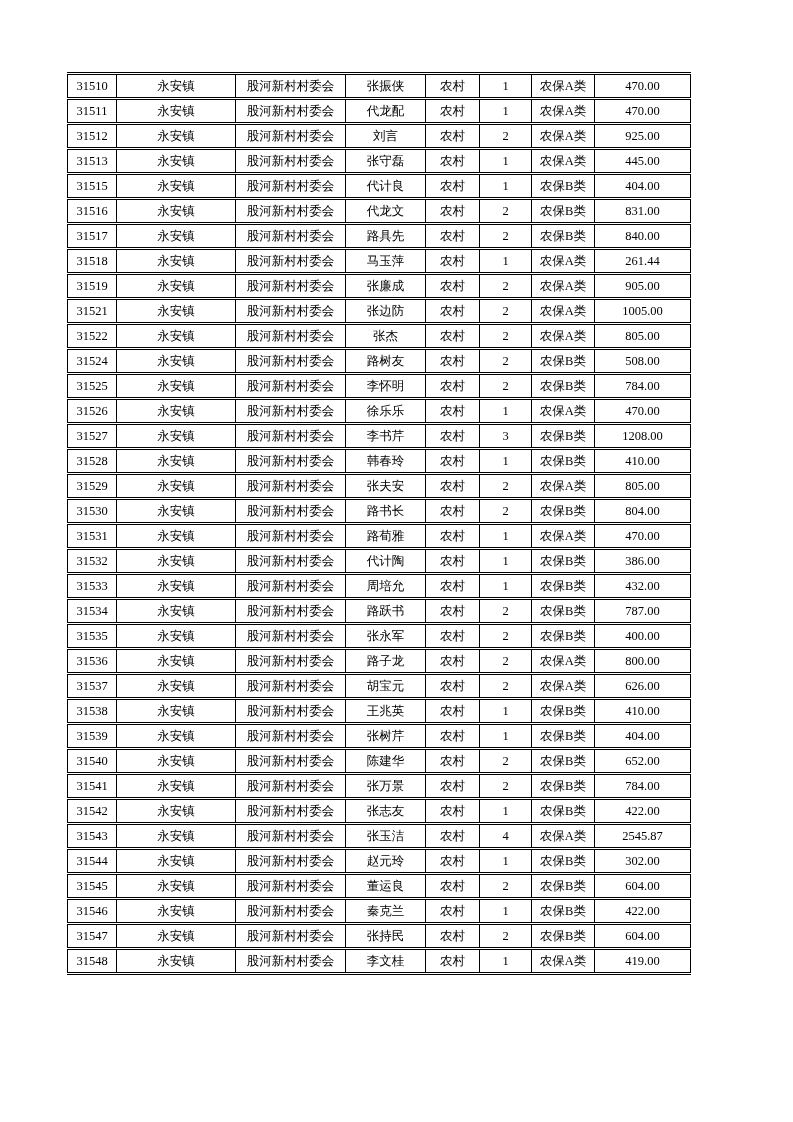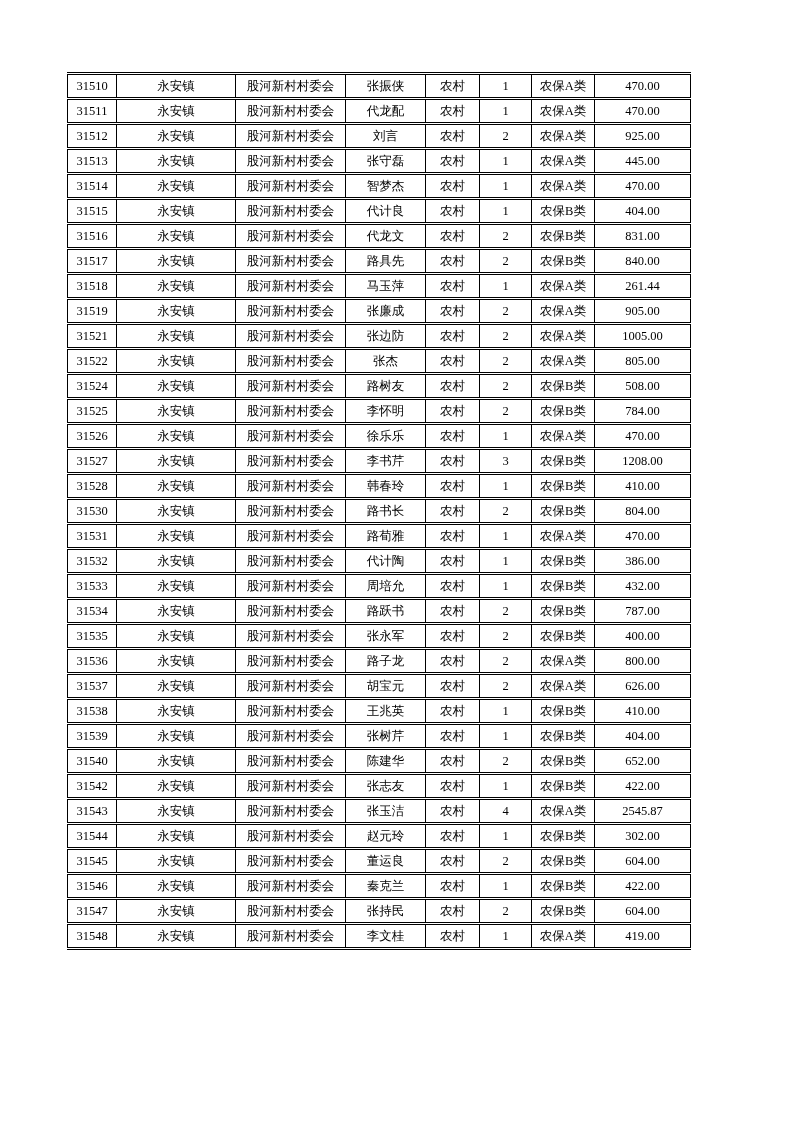--- a/index.html
+++ b/index.html
@@ -97,258 +97,268 @@
           <td>31513</td>
           <td>永安镇</td>
           <td>股河新村村委会</td>
           <td>张守磊</td>
           <td>农村</td>
           <td>1</td>
           <td>农保A类</td>
           <td>445.00</td>
         </tr>
         <tr>
-          <td>31514</td>
-          <td>永安镇</td>
-          <td>股河新村村委会</td>
-          <td>智梦杰</td>
+          <td>31515</td>
+          <td>永安镇</td>
+          <td>股河新村村委会</td>
+          <td>代计良</td>
+          <td>农村</td>
+          <td>1</td>
+          <td>农保B类</td>
+          <td>404.00</td>
+        </tr>
+        <tr>
+          <td>31516</td>
+          <td>永安镇</td>
+          <td>股河新村村委会</td>
+          <td>代龙文</td>
+          <td>农村</td>
+          <td>2</td>
+          <td>农保B类</td>
+          <td>831.00</td>
+        </tr>
+        <tr>
+          <td>31517</td>
+          <td>永安镇</td>
+          <td>股河新村村委会</td>
+          <td>路具先</td>
+          <td>农村</td>
+          <td>2</td>
+          <td>农保B类</td>
+          <td>840.00</td>
+        </tr>
+        <tr>
+          <td>31518</td>
+          <td>永安镇</td>
+          <td>股河新村村委会</td>
+          <td>马玉萍</td>
+          <td>农村</td>
+          <td>1</td>
+          <td>农保A类</td>
+          <td>261.44</td>
+        </tr>
+        <tr>
+          <td>31519</td>
+          <td>永安镇</td>
+          <td>股河新村村委会</td>
+          <td>张廉成</td>
+          <td>农村</td>
+          <td>2</td>
+          <td>农保A类</td>
+          <td>905.00</td>
+        </tr>
+        <tr>
+          <td>31521</td>
+          <td>永安镇</td>
+          <td>股河新村村委会</td>
+          <td>张边防</td>
+          <td>农村</td>
+          <td>2</td>
+          <td>农保A类</td>
+          <td>1005.00</td>
+        </tr>
+        <tr>
+          <td>31522</td>
+          <td>永安镇</td>
+          <td>股河新村村委会</td>
+          <td>张杰</td>
+          <td>农村</td>
+          <td>2</td>
+          <td>农保A类</td>
+          <td>805.00</td>
+        </tr>
+        <tr>
+          <td>31524</td>
+          <td>永安镇</td>
+          <td>股河新村村委会</td>
+          <td>路树友</td>
+          <td>农村</td>
+          <td>2</td>
+          <td>农保B类</td>
+          <td>508.00</td>
+        </tr>
+        <tr>
+          <td>31525</td>
+          <td>永安镇</td>
+          <td>股河新村村委会</td>
+          <td>李怀明</td>
+          <td>农村</td>
+          <td>2</td>
+          <td>农保B类</td>
+          <td>784.00</td>
+        </tr>
+        <tr>
+          <td>31526</td>
+          <td>永安镇</td>
+          <td>股河新村村委会</td>
+          <td>徐乐乐</td>
           <td>农村</td>
           <td>1</td>
           <td>农保A类</td>
           <td>470.00</td>
         </tr>
         <tr>
-          <td>31515</td>
-          <td>永安镇</td>
-          <td>股河新村村委会</td>
-          <td>代计良</td>
+          <td>31527</td>
+          <td>永安镇</td>
+          <td>股河新村村委会</td>
+          <td>李书芹</td>
+          <td>农村</td>
+          <td>3</td>
+          <td>农保B类</td>
+          <td>1208.00</td>
+        </tr>
+        <tr>
+          <td>31528</td>
+          <td>永安镇</td>
+          <td>股河新村村委会</td>
+          <td>韩春玲</td>
+          <td>农村</td>
+          <td>1</td>
+          <td>农保B类</td>
+          <td>410.00</td>
+        </tr>
+        <tr>
+          <td>31529</td>
+          <td>永安镇</td>
+          <td>股河新村村委会</td>
+          <td>张夫安</td>
+          <td>农村</td>
+          <td>2</td>
+          <td>农保A类</td>
+          <td>805.00</td>
+        </tr>
+        <tr>
+          <td>31530</td>
+          <td>永安镇</td>
+          <td>股河新村村委会</td>
+          <td>路书长</td>
+          <td>农村</td>
+          <td>2</td>
+          <td>农保B类</td>
+          <td>804.00</td>
+        </tr>
+        <tr>
+          <td>31531</td>
+          <td>永安镇</td>
+          <td>股河新村村委会</td>
+          <td>路荀雅</td>
+          <td>农村</td>
+          <td>1</td>
+          <td>农保A类</td>
+          <td>470.00</td>
+        </tr>
+        <tr>
+          <td>31532</td>
+          <td>永安镇</td>
+          <td>股河新村村委会</td>
+          <td>代计陶</td>
+          <td>农村</td>
+          <td>1</td>
+          <td>农保B类</td>
+          <td>386.00</td>
+        </tr>
+        <tr>
+          <td>31533</td>
+          <td>永安镇</td>
+          <td>股河新村村委会</td>
+          <td>周培允</td>
+          <td>农村</td>
+          <td>1</td>
+          <td>农保B类</td>
+          <td>432.00</td>
+        </tr>
+        <tr>
+          <td>31534</td>
+          <td>永安镇</td>
+          <td>股河新村村委会</td>
+          <td>路跃书</td>
+          <td>农村</td>
+          <td>2</td>
+          <td>农保B类</td>
+          <td>787.00</td>
+        </tr>
+        <tr>
+          <td>31535</td>
+          <td>永安镇</td>
+          <td>股河新村村委会</td>
+          <td>张永军</td>
+          <td>农村</td>
+          <td>2</td>
+          <td>农保B类</td>
+          <td>400.00</td>
+        </tr>
+        <tr>
+          <td>31536</td>
+          <td>永安镇</td>
+          <td>股河新村村委会</td>
+          <td>路子龙</td>
+          <td>农村</td>
+          <td>2</td>
+          <td>农保A类</td>
+          <td>800.00</td>
+        </tr>
+        <tr>
+          <td>31537</td>
+          <td>永安镇</td>
+          <td>股河新村村委会</td>
+          <td>胡宝元</td>
+          <td>农村</td>
+          <td>2</td>
+          <td>农保A类</td>
+          <td>626.00</td>
+        </tr>
+        <tr>
+          <td>31538</td>
+          <td>永安镇</td>
+          <td>股河新村村委会</td>
+          <td>王兆英</td>
+          <td>农村</td>
+          <td>1</td>
+          <td>农保B类</td>
+          <td>410.00</td>
+        </tr>
+        <tr>
+          <td>31539</td>
+          <td>永安镇</td>
+          <td>股河新村村委会</td>
+          <td>张树芹</td>
           <td>农村</td>
           <td>1</td>
           <td>农保B类</td>
           <td>404.00</td>
         </tr>
         <tr>
-          <td>31516</td>
-          <td>永安镇</td>
-          <td>股河新村村委会</td>
-          <td>代龙文</td>
-          <td>农村</td>
-          <td>2</td>
-          <td>农保B类</td>
-          <td>831.00</td>
-        </tr>
-        <tr>
-          <td>31517</td>
-          <td>永安镇</td>
-          <td>股河新村村委会</td>
-          <td>路具先</td>
-          <td>农村</td>
-          <td>2</td>
-          <td>农保B类</td>
-          <td>840.00</td>
-        </tr>
-        <tr>
-          <td>31518</td>
-          <td>永安镇</td>
-          <td>股河新村村委会</td>
-          <td>马玉萍</td>
-          <td>农村</td>
-          <td>1</td>
-          <td>农保A类</td>
-          <td>261.44</td>
-        </tr>
-        <tr>
-          <td>31519</td>
-          <td>永安镇</td>
-          <td>股河新村村委会</td>
-          <td>张廉成</td>
-          <td>农村</td>
-          <td>2</td>
-          <td>农保A类</td>
-          <td>905.00</td>
-        </tr>
-        <tr>
-          <td>31521</td>
-          <td>永安镇</td>
-          <td>股河新村村委会</td>
-          <td>张边防</td>
-          <td>农村</td>
-          <td>2</td>
-          <td>农保A类</td>
-          <td>1005.00</td>
-        </tr>
-        <tr>
-          <td>31522</td>
-          <td>永安镇</td>
-          <td>股河新村村委会</td>
-          <td>张杰</td>
-          <td>农村</td>
-          <td>2</td>
-          <td>农保A类</td>
-          <td>805.00</td>
-        </tr>
-        <tr>
-          <td>31524</td>
-          <td>永安镇</td>
-          <td>股河新村村委会</td>
-          <td>路树友</td>
-          <td>农村</td>
-          <td>2</td>
-          <td>农保B类</td>
-          <td>508.00</td>
-        </tr>
-        <tr>
-          <td>31525</td>
-          <td>永安镇</td>
-          <td>股河新村村委会</td>
-          <td>李怀明</td>
+          <td>31540</td>
+          <td>永安镇</td>
+          <td>股河新村村委会</td>
+          <td>陈建华</td>
+          <td>农村</td>
+          <td>2</td>
+          <td>农保B类</td>
+          <td>652.00</td>
+        </tr>
+        <tr>
+          <td>31541</td>
+          <td>永安镇</td>
+          <td>股河新村村委会</td>
+          <td>张万景</td>
           <td>农村</td>
           <td>2</td>
           <td>农保B类</td>
           <td>784.00</td>
-        </tr>
-        <tr>
-          <td>31526</td>
-          <td>永安镇</td>
-          <td>股河新村村委会</td>
-          <td>徐乐乐</td>
-          <td>农村</td>
-          <td>1</td>
-          <td>农保A类</td>
-          <td>470.00</td>
-        </tr>
-        <tr>
-          <td>31527</td>
-          <td>永安镇</td>
-          <td>股河新村村委会</td>
-          <td>李书芹</td>
-          <td>农村</td>
-          <td>3</td>
-          <td>农保B类</td>
-          <td>1208.00</td>
-        </tr>
-        <tr>
-          <td>31528</td>
-          <td>永安镇</td>
-          <td>股河新村村委会</td>
-          <td>韩春玲</td>
-          <td>农村</td>
-          <td>1</td>
-          <td>农保B类</td>
-          <td>410.00</td>
-        </tr>
-        <tr>
-          <td>31530</td>
-          <td>永安镇</td>
-          <td>股河新村村委会</td>
-          <td>路书长</td>
-          <td>农村</td>
-          <td>2</td>
-          <td>农保B类</td>
-          <td>804.00</td>
-        </tr>
-        <tr>
-          <td>31531</td>
-          <td>永安镇</td>
-          <td>股河新村村委会</td>
-          <td>路荀雅</td>
-          <td>农村</td>
-          <td>1</td>
-          <td>农保A类</td>
-          <td>470.00</td>
-        </tr>
-        <tr>
-          <td>31532</td>
-          <td>永安镇</td>
-          <td>股河新村村委会</td>
-          <td>代计陶</td>
-          <td>农村</td>
-          <td>1</td>
-          <td>农保B类</td>
-          <td>386.00</td>
-        </tr>
-        <tr>
-          <td>31533</td>
-          <td>永安镇</td>
-          <td>股河新村村委会</td>
-          <td>周培允</td>
-          <td>农村</td>
-          <td>1</td>
-          <td>农保B类</td>
-          <td>432.00</td>
-        </tr>
-        <tr>
-          <td>31534</td>
-          <td>永安镇</td>
-          <td>股河新村村委会</td>
-          <td>路跃书</td>
-          <td>农村</td>
-          <td>2</td>
-          <td>农保B类</td>
-          <td>787.00</td>
-        </tr>
-        <tr>
-          <td>31535</td>
-          <td>永安镇</td>
-          <td>股河新村村委会</td>
-          <td>张永军</td>
-          <td>农村</td>
-          <td>2</td>
-          <td>农保B类</td>
-          <td>400.00</td>
-        </tr>
-        <tr>
-          <td>31536</td>
-          <td>永安镇</td>
-          <td>股河新村村委会</td>
-          <td>路子龙</td>
-          <td>农村</td>
-          <td>2</td>
-          <td>农保A类</td>
-          <td>800.00</td>
-        </tr>
-        <tr>
-          <td>31537</td>
-          <td>永安镇</td>
-          <td>股河新村村委会</td>
-          <td>胡宝元</td>
-          <td>农村</td>
-          <td>2</td>
-          <td>农保A类</td>
-          <td>626.00</td>
-        </tr>
-        <tr>
-          <td>31538</td>
-          <td>永安镇</td>
-          <td>股河新村村委会</td>
-          <td>王兆英</td>
-          <td>农村</td>
-          <td>1</td>
-          <td>农保B类</td>
-          <td>410.00</td>
-        </tr>
-        <tr>
-          <td>31539</td>
-          <td>永安镇</td>
-          <td>股河新村村委会</td>
-          <td>张树芹</td>
-          <td>农村</td>
-          <td>1</td>
-          <td>农保B类</td>
-          <td>404.00</td>
-        </tr>
-        <tr>
-          <td>31540</td>
-          <td>永安镇</td>
-          <td>股河新村村委会</td>
-          <td>陈建华</td>
-          <td>农村</td>
-          <td>2</td>
-          <td>农保B类</td>
-          <td>652.00</td>
         </tr>
         <tr>
           <td>31542</td>
           <td>永安镇</td>
           <td>股河新村村委会</td>
           <td>张志友</td>
           <td>农村</td>
           <td>1</td>
           <td>农保B类</td>
           <td>422.00</td>

